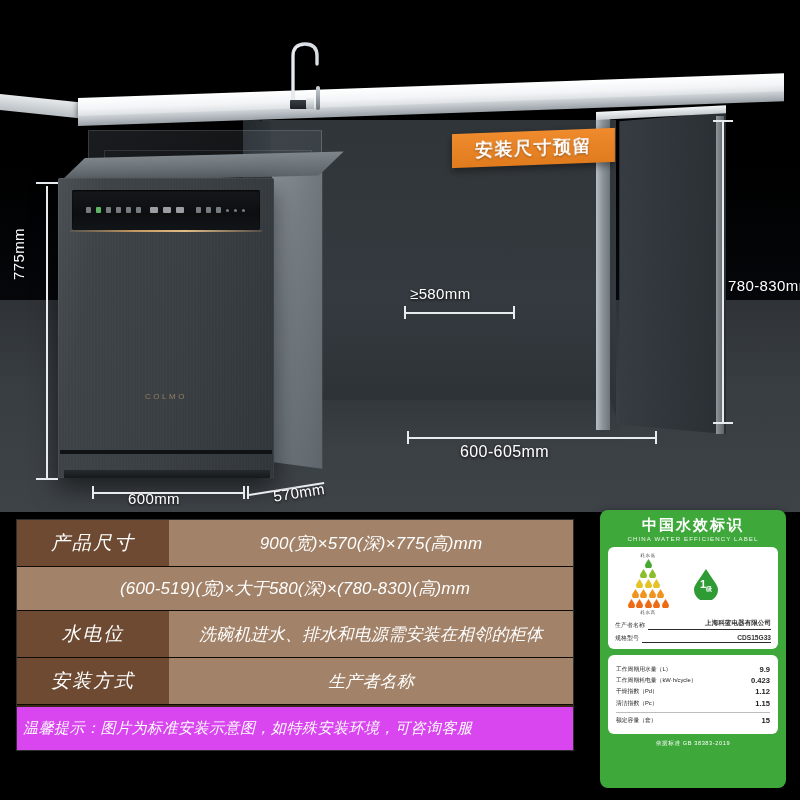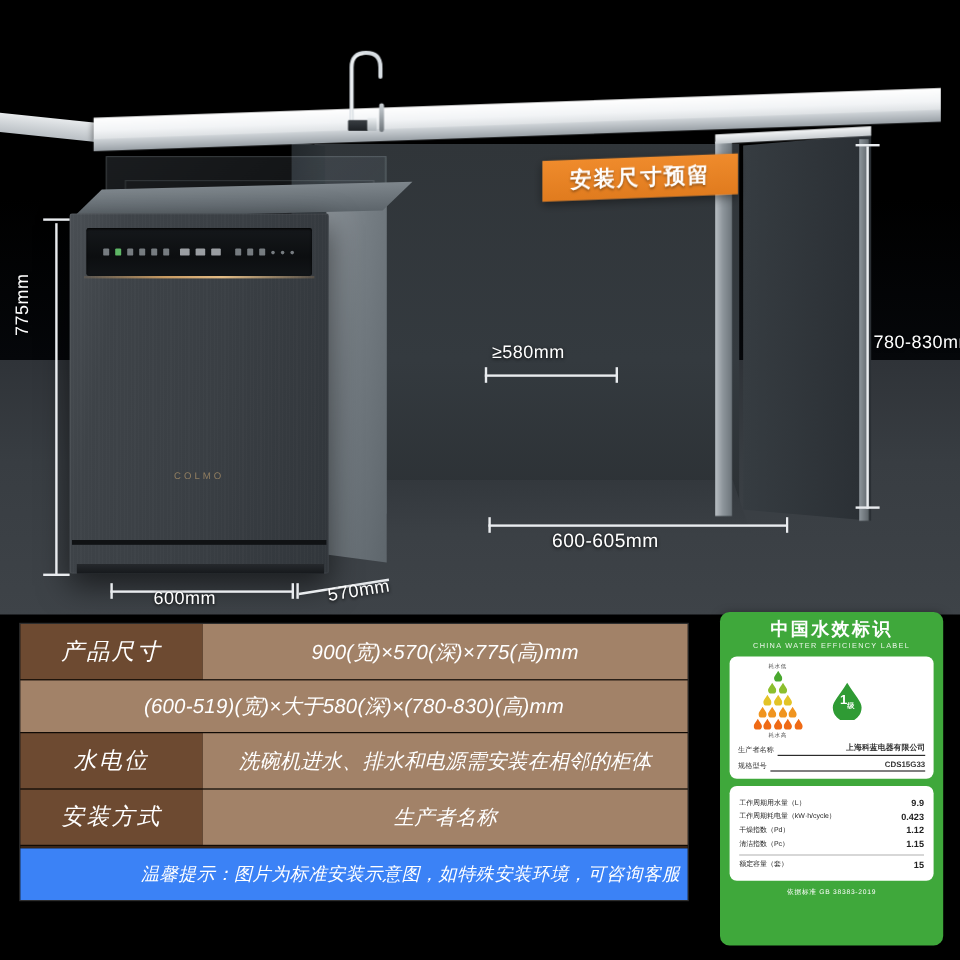--- a/index.html
+++ b/index.html
@@ -147,22 +147,22 @@
      border:1px solid rgba(255,255,255,.18);box-sizing:border-box;font-style:italic;}
   .srow{display:flex;align-items:stretch;border-bottom:1px solid rgba(30,18,10,.55);}
   .srow:last-child{border-bottom:none;}
   .scell-k{width:152px;flex:0 0 152px;background:#6d4a31;
      color:#fff;font-size:19px;display:flex;align-items:center;justify-content:center;
      letter-spacing:2px;padding:10px 0;box-sizing:border-box;}
   .scell-v{flex:1;background:#a28268;color:#fff;font-size:17px;
      display:flex;align-items:center;justify-content:center;text-align:center;
      padding:10px 6px;box-sizing:border-box;letter-spacing:.2px;}
   .srow.tip{background:#a28268;border-top:2px solid #3b2718;}
-  .tipcell{width:100%;background:#3b82f6;color:#fff;font-size:15px;
-     text-align:right;padding:12px 6px;box-sizing:border-box;letter-spacing:.5px;}
+  .tipcell{width:100%;background:#d946ef;color:#fff;font-size:15px;
+     text-align:left;padding:12px 6px;box-sizing:border-box;letter-spacing:.5px;}
 
   
   .wlabel{position:absolute;left:600px;top:510px;width:186px;height:278px;
      background:#3fa83b;border-radius:8px;box-sizing:border-box;padding:6px 8px 8px;
      box-shadow:0 2px 8px rgba(0,0,0,.5);}
   .wl-title{text-align:center;color:#fff;font-size:15px;font-weight:700;letter-spacing:2px;line-height:1.15;}
   .wl-sub{text-align:center;color:#eaf6e8;font-size:6.1px;letter-spacing:1.1px;margin-top:2px;}
   .wl-card{background:#fff;border-radius:6px;margin-top:5px;padding:6px 7px;box-sizing:border-box;}
   .wl-pyr-wrap{display:flex;align-items:center;gap:12px;}
   .wl-pyr{width:66px;}

